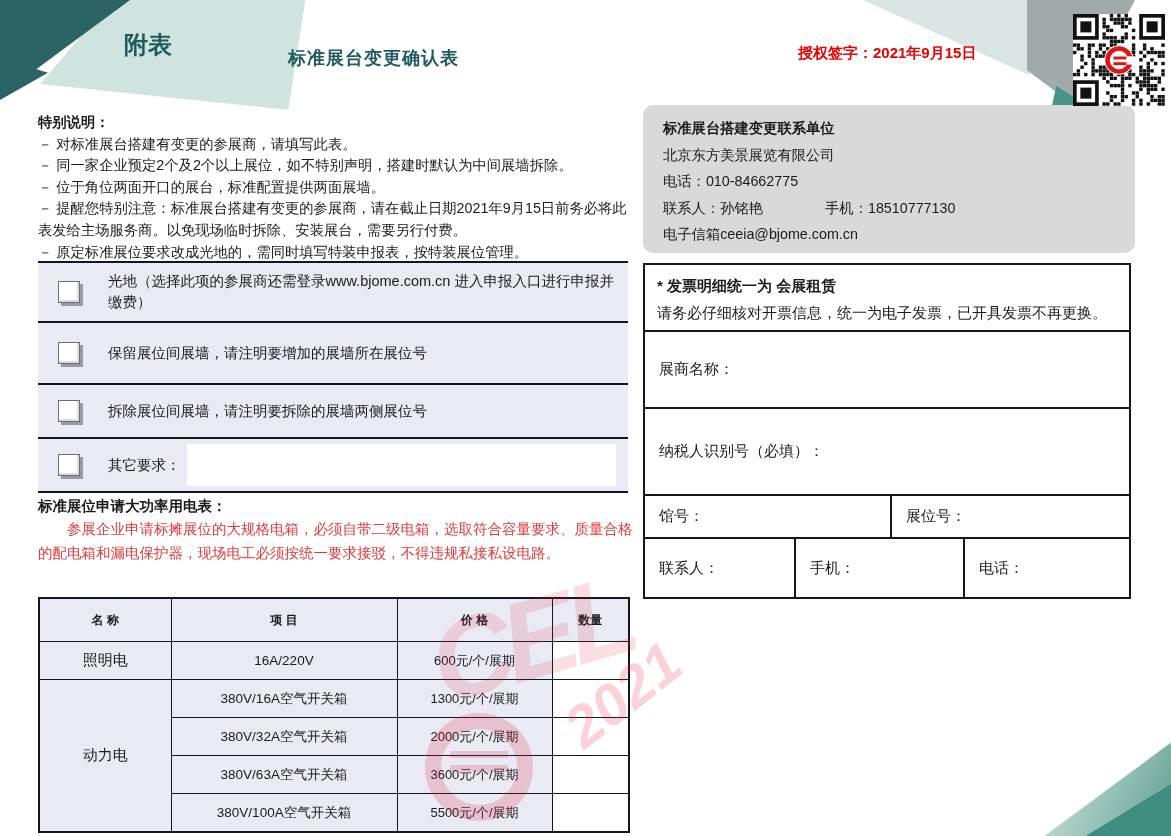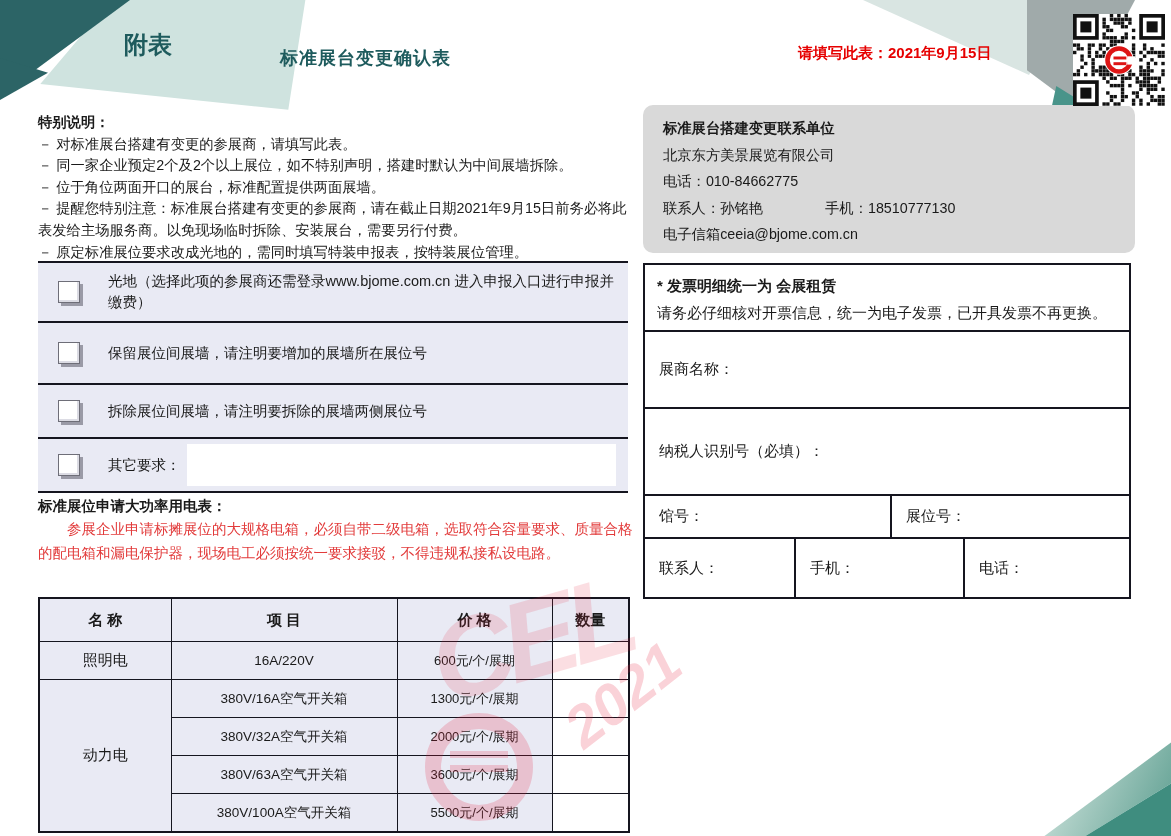--- a/index.html
+++ b/index.html
@@ -21,21 +21,21 @@
   .sh-teal-sm{left:1051px;top:86px;width:44px;height:24px;background:#49948A;
     clip-path:polygon(12% 0,100% 100%,0 100%);}
   .sh-br-band{left:1000px;top:690px;width:171px;height:146px;
     clip-path:polygon(100% 36%,100% 64%,50% 100%,26% 100%);
     background:linear-gradient(115deg,#f2f7f5 0%,#bcd8d0 45%,#5d9e90 100%);}
   .sh-br-wedge{left:1000px;top:690px;width:171px;height:146px;background:#3F8D7F;
     clip-path:polygon(100% 64%,100% 100%,50% 100%);}
 
   
   .tag{position:absolute;left:124px;top:29px;z-index:2;font-size:24px;font-weight:bold;color:#1E5B5D;}
-  .doc-title{position:absolute;left:280px;top:46px;z-index:2;font-size:18px;font-weight:bold;color:#1E5B5D;letter-spacing:1px;}
+  .doc-title{position:absolute;left:288px;top:46px;z-index:2;font-size:18px;font-weight:bold;color:#1E5B5D;letter-spacing:1px;}
   .deadline{position:absolute;left:798px;top:44px;z-index:2;font-size:15px;font-weight:bold;color:#E60000;}
   .qr{position:absolute;left:1071px;top:14px;width:96px;height:92px;z-index:2;}
   .qr svg{width:100%;height:100%;display:block;}
 
   
   .notes{position:absolute;left:38px;top:112px;width:602px;z-index:1;font-size:14.3px;line-height:21.6px;}
   .notes-title{font-weight:bold;}
 
   
   .opts{position:absolute;left:38px;top:261px;width:590px;z-index:1;border-top:2px solid #15151f;box-sizing:border-box;}
@@ -49,21 +49,21 @@
 
   
   .power-title{position:absolute;left:38px;top:497px;z-index:1;font-size:14.5px;font-weight:600;}
   .power-warning{position:absolute;left:38px;top:518px;width:596px;z-index:1;color:#E23B3B;
     font-size:14.5px;line-height:23.5px;text-indent:2em;}
 
   
   .price-table{position:absolute;left:38px;top:597px;z-index:1;width:590px;border-collapse:collapse;table-layout:fixed;
     border:2px solid #15151f;}
   .price-table th,.price-table td{border:1.6px solid #15151f;background:#E9EAF4;text-align:center;vertical-align:middle;padding:0;}
-  .price-table th{height:42px;font-size:15px;font-weight:bold;}
+  .price-table th{height:42px;font-size:12px;font-weight:bold;}
   .price-table td{height:37px;font-size:13px;}
   .price-table .name-cell{font-size:15px;}
   .price-table .item-cell{font-size:13.5px;}
   .price-table .qty-cell{background:#fff;}
 
   
   .contact-box{position:absolute;left:643px;top:105px;width:492px;height:148px;z-index:1;background:#D9D9D9;
     padding:14px 0 0 20px;box-sizing:border-box;font-size:14.3px;border-radius:10px;}
   .contact-line{margin-bottom:8.5px;line-height:18px;}
   .contact-title{font-weight:bold;}
@@ -113,21 +113,21 @@
   <div class="shape sh-dark-main"></div>
   <div class="shape sh-dark-tip"></div>
   <div class="shape sh-pale2"></div>
   <div class="shape sh-gray"></div>
   <div class="shape sh-teal-sm"></div>
   <div class="shape sh-br-band"></div>
   <div class="shape sh-br-wedge"></div>
 
   <div class="tag">附表</div>
   <div class="doc-title">标准展台变更确认表</div>
-  <div class="deadline">请填写此表：2021年9月15日</div>
+  <div class="deadline">授权签字：2021年9月15日</div>
   <div class="qr" id="qr">
       <svg viewBox="0 0 100 100" xmlns="http://www.w3.org/2000/svg">
         <rect width="100" height="100" fill="#fff"></rect>
         <rect x="40.0" y="0.0" width="3.7" height="3.7" fill="#111"></rect>
         <rect x="48.0" y="0.0" width="3.7" height="3.7" fill="#111"></rect>
         <rect x="56.0" y="0.0" width="3.7" height="3.7" fill="#111"></rect>
         <rect x="32.0" y="4.0" width="3.7" height="3.7" fill="#111"></rect>
         <rect x="40.0" y="4.0" width="3.7" height="3.7" fill="#111"></rect>
         <rect x="44.0" y="4.0" width="3.7" height="3.7" fill="#111"></rect>
         <rect x="48.0" y="4.0" width="3.7" height="3.7" fill="#111"></rect>

